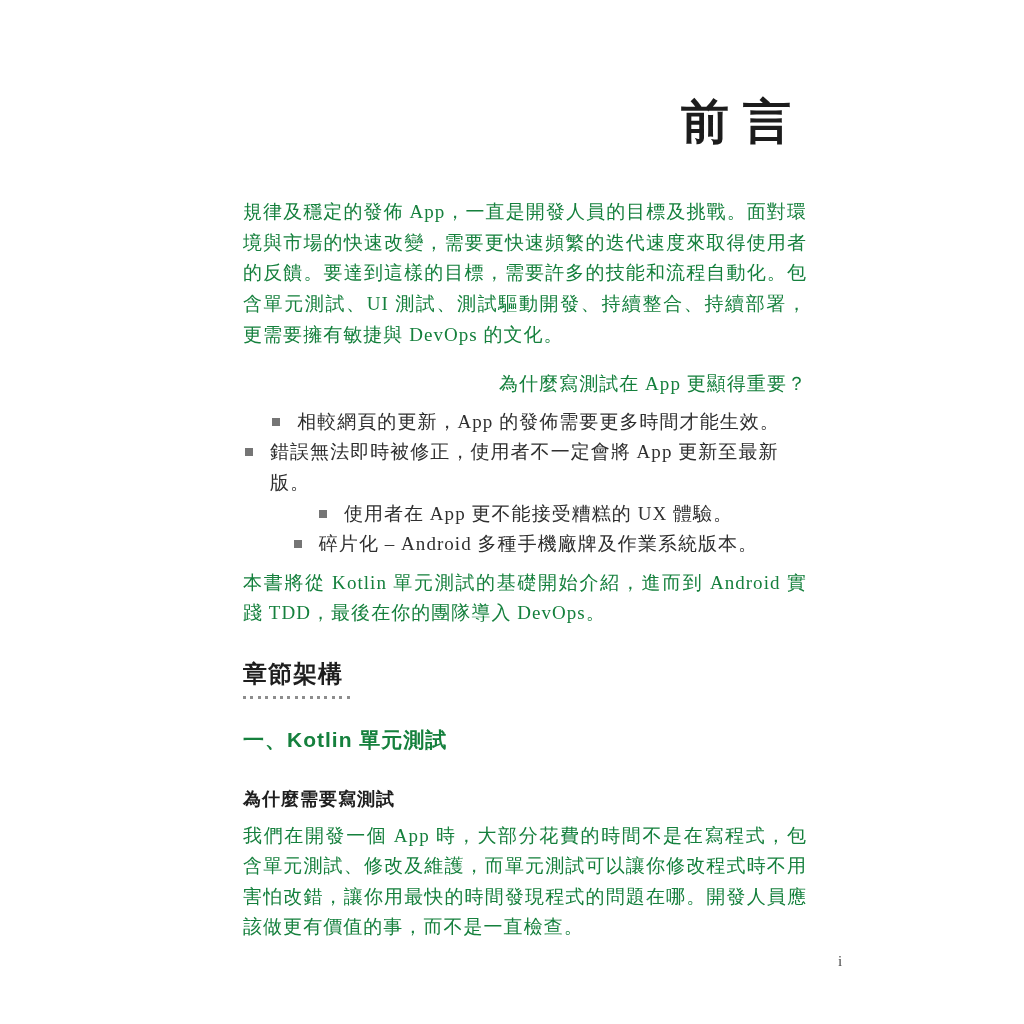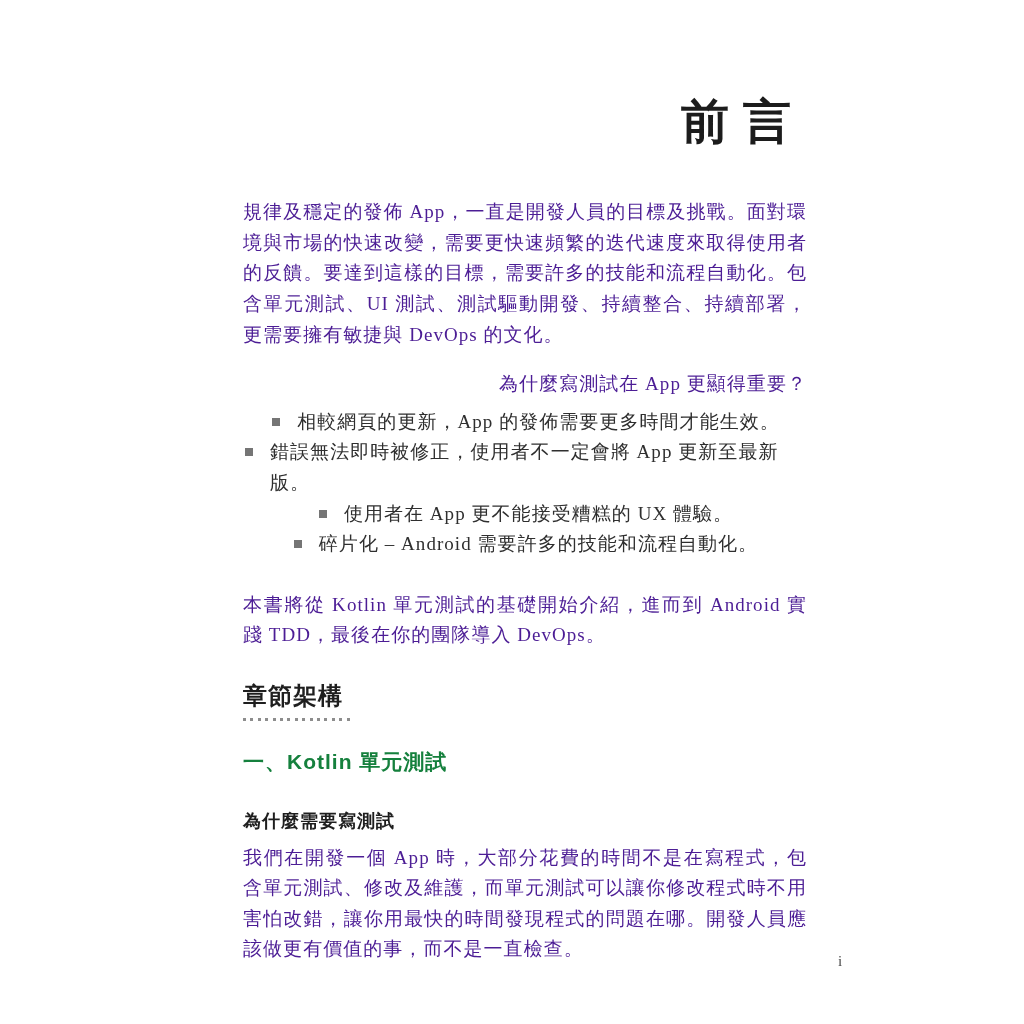--- a/index.html
+++ b/index.html
@@ -33,21 +33,21 @@
     color: #1c1c1c;
     line-height: 1.15;
     padding-right: 2px;
   }
   .para {
     margin: 0;
     font-size: 19px;
     line-height: 30.6px;
     letter-spacing: 0.055em;
     text-align: justify;
-    color: #4c1d95;
+    color: #15803d;
   }
   .para-first { margin-top: 48px; }
   .question    { margin-top: 19px; text-align: right; }
   .bullet-list {
     list-style: none;
     margin: 7px 0 0 0;
     padding: 0;
   }
   .bullet-item {
     display: flex;
@@ -58,21 +58,21 @@
     color: #2f2f2f;
     justify-content: center;
   }
   .bullet-square {
     flex: 0 0 auto;
     width: 8px;
     height: 8px;
     margin: 11px 17px 0 2px;
     background: #757575;
   }
-  .closing { margin-top: 30px; }
+  .closing { margin-top: 8px; }
   .section-heading {
     margin: 30px 0 0 0;
     font-family: "Liberation Sans", "DejaVu Sans", sans-serif;
     font-size: 24px;
     font-weight: 700;
     color: #1e1e1e;
     letter-spacing: 1px;
     line-height: 1.25;
   }
   .heading-dots {
@@ -133,21 +133,21 @@
       <li class="bullet-item">
         <span class="bullet-square"></span>
         <span>錯誤無法即時被修正，使用者不一定會將 App 更新至最新版。</span>
       </li>
       <li class="bullet-item">
         <span class="bullet-square"></span>
         <span>使用者在 App 更不能接受糟糕的 UX 體驗。</span>
       </li>
       <li class="bullet-item">
         <span class="bullet-square"></span>
-        <span>碎片化 – Android 需要許多的技能和流程自動化。</span>
+        <span>碎片化 – Android 多種手機廠牌及作業系統版本。</span>
       </li>
     </ul>
 
     <p class="para closing">本書將從 Kotlin 單元測試的基礎開始介紹，進而到 Android 實踐 TDD，最後在你的團隊導入 DevOps。</p>
 
     <h2 class="section-heading">章節架構</h2>
     <div class="heading-dots"></div>
 
     <h3 class="chapter-heading">一、Kotlin 單元測試</h3>
 

